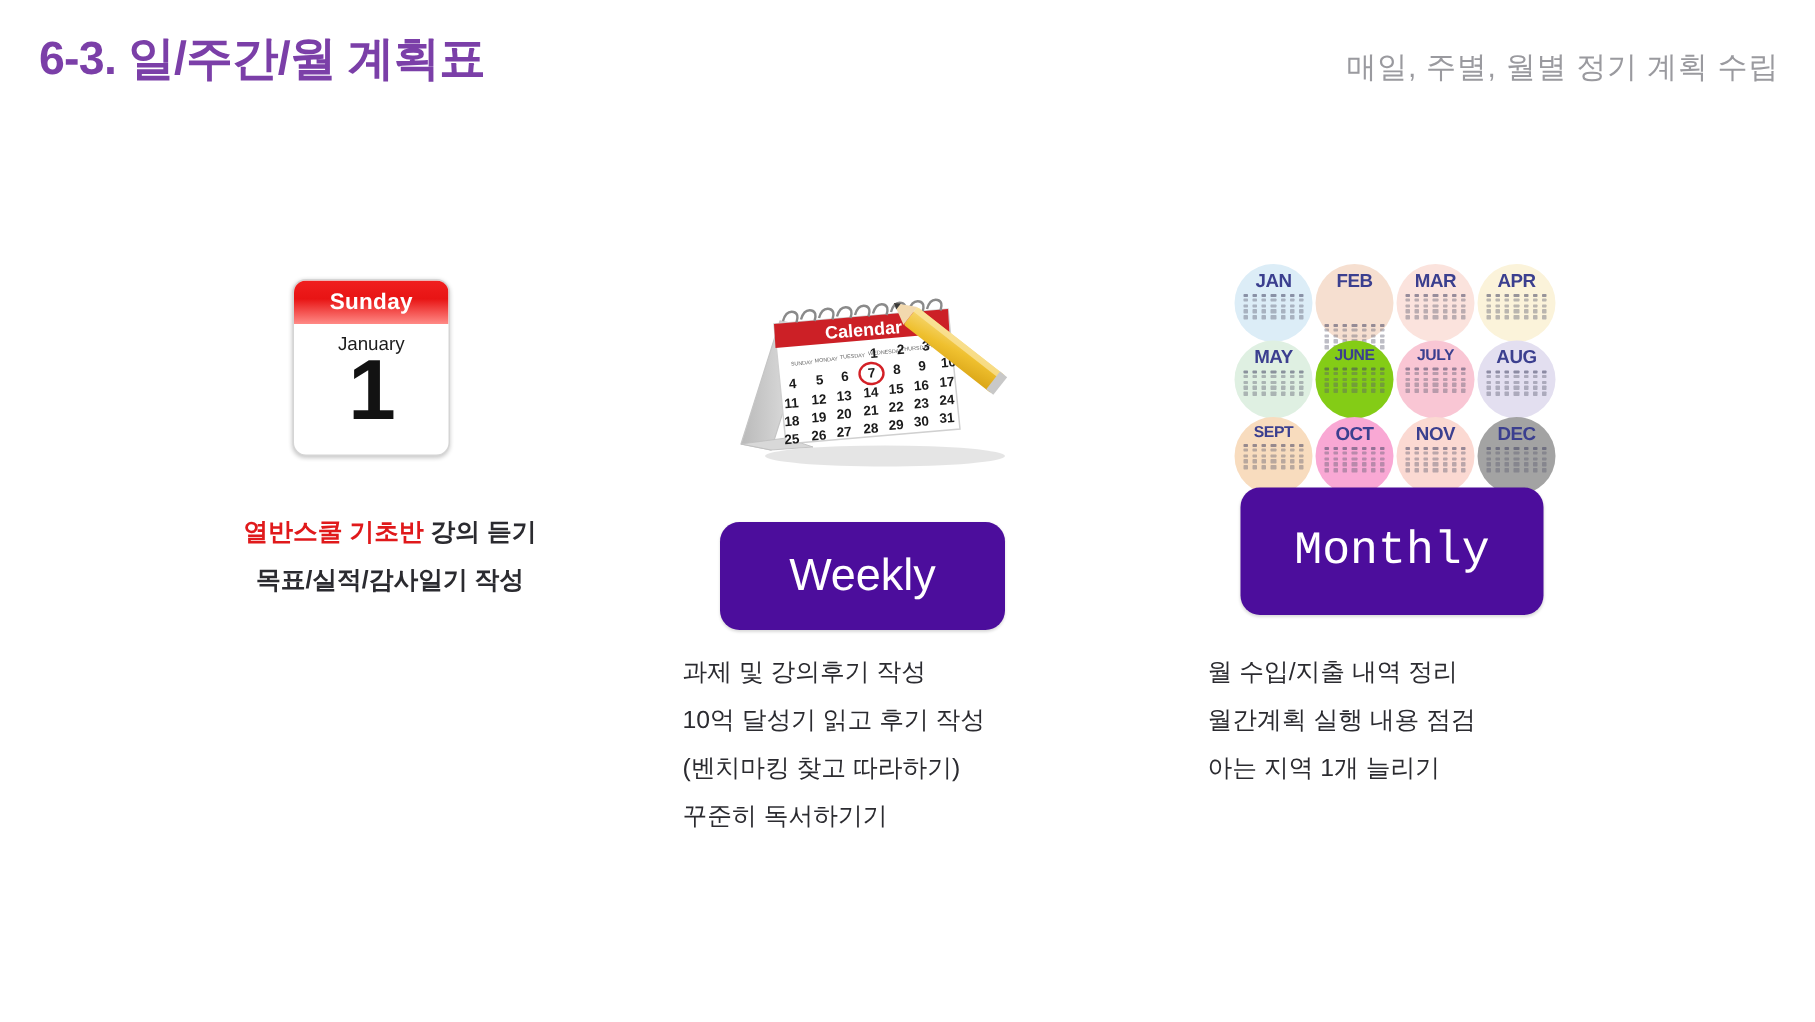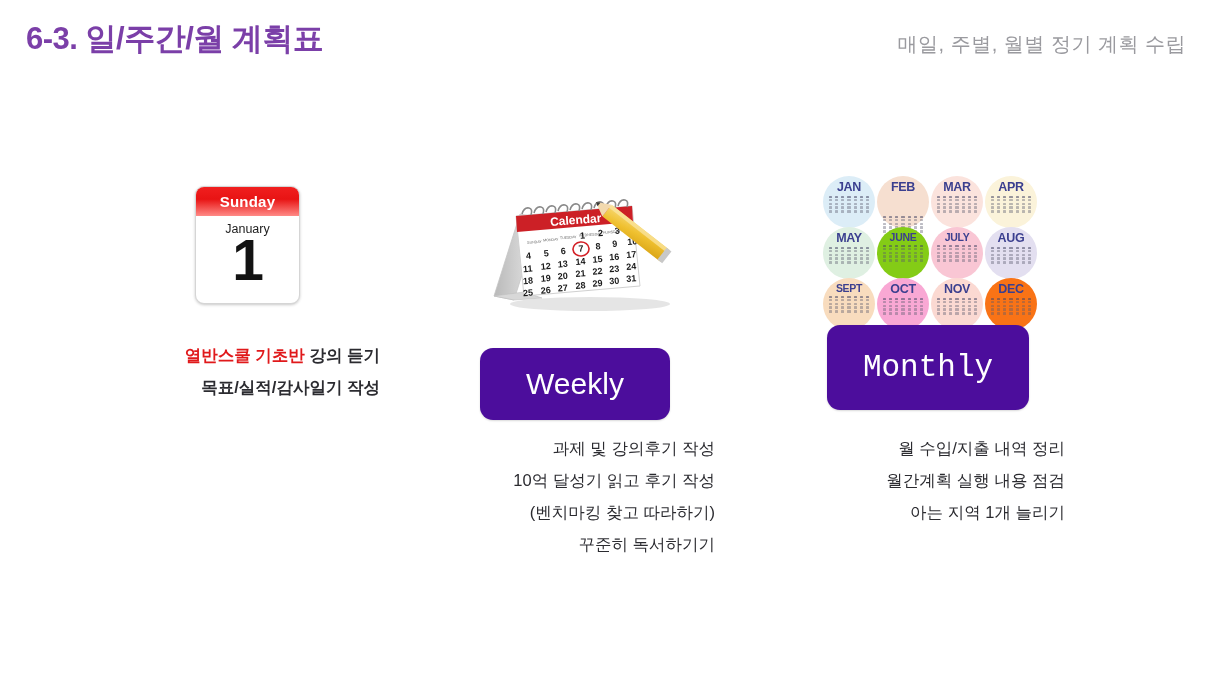--- a/index.html
+++ b/index.html
@@ -91,21 +91,21 @@
   .btn-daily   { position: absolute; left: 18px;  top: 10px; width: 182px; height: 72px; font-size: 30px; }
   .btn-weekly  { position: absolute; left: 25px;  top: 28px; width: 190px; height: 72px; font-size: 30px; }
   .btn-monthly { position: absolute; left: 22px;  top: 5px;  width: 202px; height: 85px; font-size: 31px; font-family: Liberation Mono, monospace; }
 
   
   .desc { font-size: 16.5px; color: #2b2b30; line-height: 1.93; }
   .desc-daily { text-align: center; padding-top: 20px; font-weight: 700; }
   .desc-daily .line1 { white-space: nowrap; }
   .desc-weekly, .desc-monthly { text-align: left; padding-top: 18px; font-weight: 400; }
   .desc .hi { color: #E0191B; font-weight: 700; }
-  .desc .line { white-space: nowrap; text-align: right; }
+  .desc .line { white-space: nowrap; }
 </style>
 </head>
 <body>
 
 <div class="slide">
 
   <div class="page-title">6-3. 일/주간/월 계획표</div>
   <div class="page-subtitle">매일, 주별, 월별 정기 계획 수립</div>
 
   <div class="columns">
@@ -786,21 +786,21 @@
                   <div class="dcell"></div>
                   <div class="dcell"></div>
                   <div class="dcell"></div>
                   <div class="dcell"></div>
                   <div class="dcell"></div>
                   <div class="dcell"></div>
                   <div class="dcell"></div>
                 </div>
               </div>
             </div>
-            <div class="month-circle" style="background: #f97316;">
+            <div class="month-circle" style="background: #a3a3a3;">
               <div class="month-name">DEC</div>
               <div class="month-grid-dots">
                 <div class="drow">
                   <div class="dcell dhead"></div>
                   <div class="dcell dhead"></div>
                   <div class="dcell dhead"></div>
                   <div class="dcell dhead"></div>
                   <div class="dcell dhead"></div>
                   <div class="dcell dhead"></div>
                   <div class="dcell dhead"></div>

